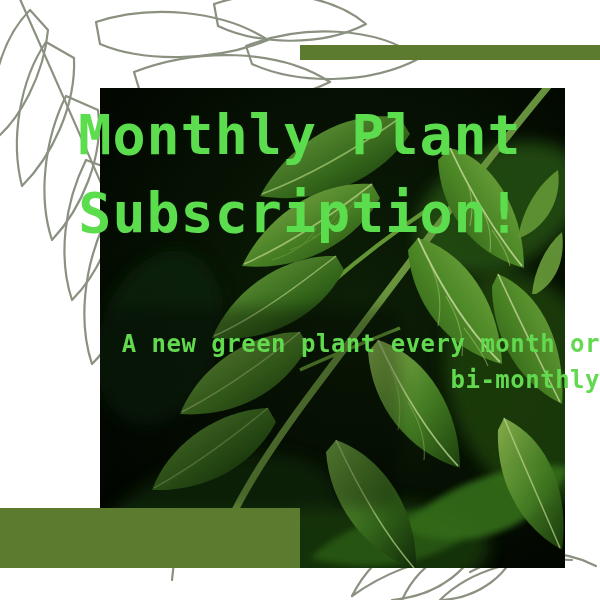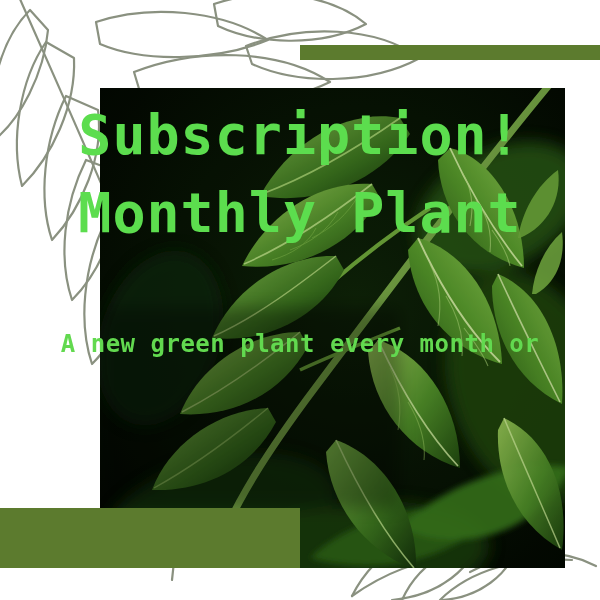--- a/index.html
+++ b/index.html
@@ -85,21 +85,21 @@
     white-space: nowrap;
   }
 
   
   #body-copy {
     position: absolute;
     left: 0;
     top: 326px;
     width: 600px;
     z-index: 5;
-    text-align: center;
+    text-align: right;
     pointer-events: none;
   }
   #body-copy .bc-line {
     display: block;
     color: #62d94f;
     font-family: "DejaVu Sans Mono", monospace;
     font-weight: bold;
     font-size: 24px;
     line-height: 36px;
     letter-spacing: 0.5px;
@@ -258,23 +258,24 @@
         <path d="M420 150 C 448 138, 462 110, 458 82 C 436 98, 422 124, 418 150 Z" fill="#6fa93c" opacity="0.9"></path>
         <path d="M436 206 C 460 192, 465 166, 462 144 C 444 160, 434 184, 432 206 Z" fill="#7cb745" opacity="0.85"></path>
       </g>
 
       <rect x="0" y="0" width="465" height="480" fill="#000" opacity="0.10"></rect>
       <rect x="0" y="220" width="300" height="200" fill="#000" opacity="0.30" filter="url(#softer)"></rect>
     </svg>
   </div>
 
   <div id="headline">
+    <span class="hl-line">Monthly Plant</span>
     <span class="hl-line">Subscription!</span>
-    <span class="hl-line">Monthly Plant</span>
   </div>
 
   <div id="body-copy">
     <span class="bc-line">A new green plant every month or</span>
+    <span class="bc-line">bi-monthly</span>
   </div>
 
   <div id="bottom-bar" class="accent-bar"></div>
 
 </div>
 
 </body></html>

